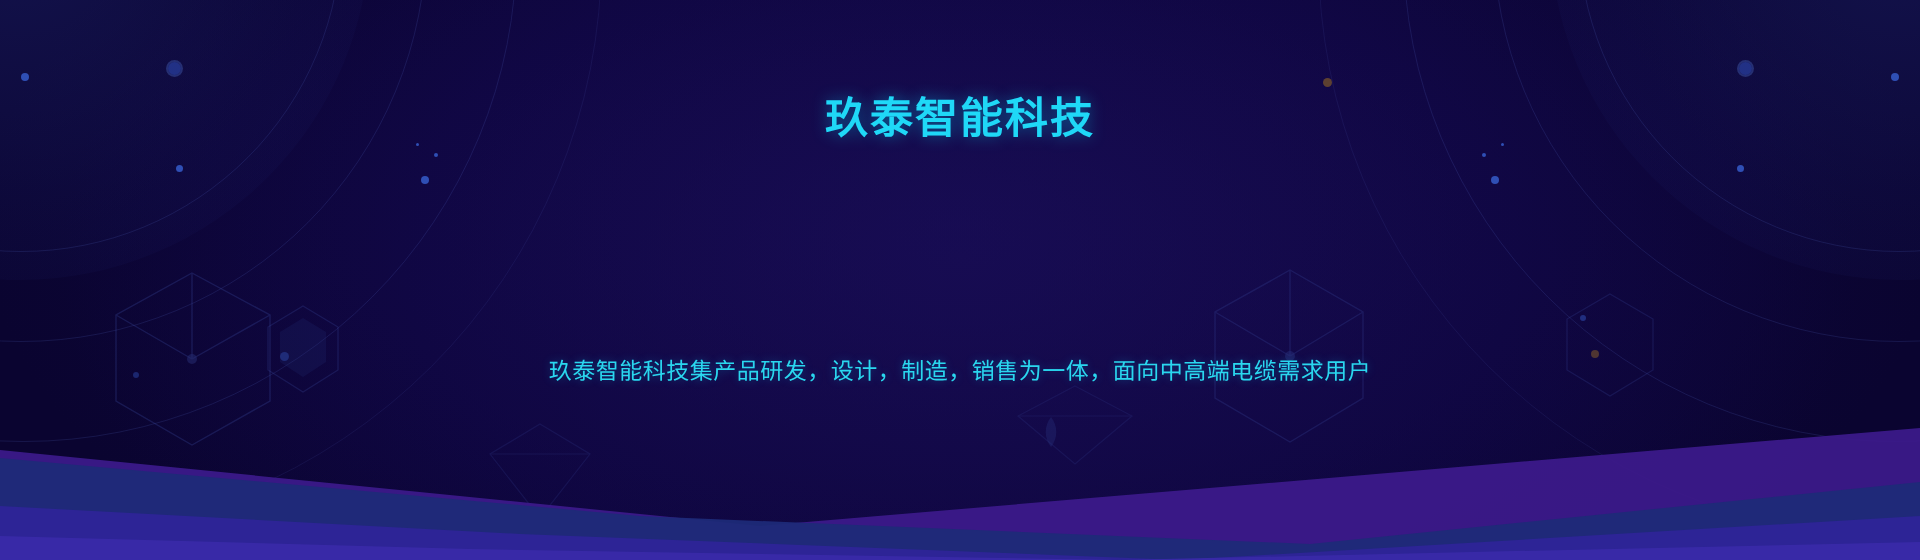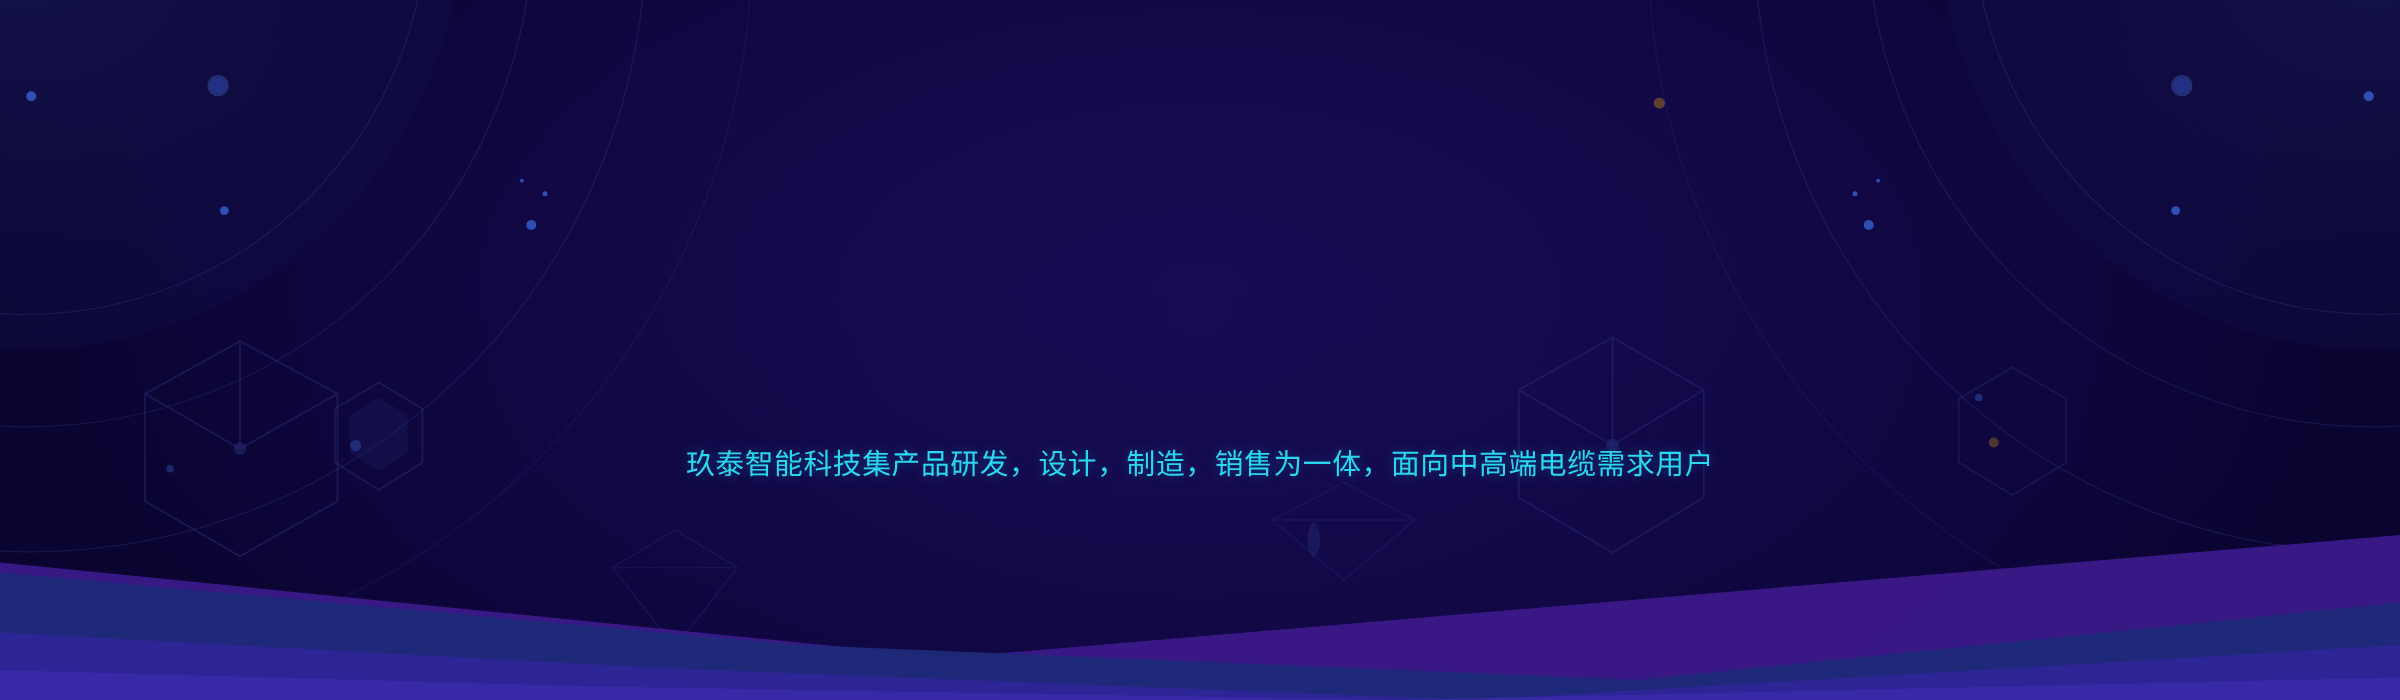--- a/index.html
+++ b/index.html
@@ -222,18 +222,19 @@
   </div>
 
   <svg id="bg-waves" viewBox="0 0 1920 230" preserveAspectRatio="none">
     <path d="M0 120 L760 196 L1920 98 L1920 230 L0 230 Z" fill="#3d1a8c" opacity="0.92"></path>
     <path d="M0 128 L640 186 L1310 214 L1920 152 L1920 230 L0 230 Z" fill="#1e2a78" opacity="0.95"></path>
     <path d="M0 176 L520 204 L1180 230 L1920 186 L1920 230 L0 230 Z" fill="#2d2496"></path>
     <path d="M0 206 L470 219 L1120 230 L1920 212 L1920 230 L0 230 Z" fill="#3a2aa8" opacity="0.9"></path>
   </svg>
 
   <div id="content">
+    <div id="brand-title">玖泰智能科技</div>
 
 
     <p id="tagline">玖泰智能科技集产品研发，设计，制造，销售为一体，面向中高端电缆需求用户</p>
   </div>
 
 </div>
 
 </body></html>

